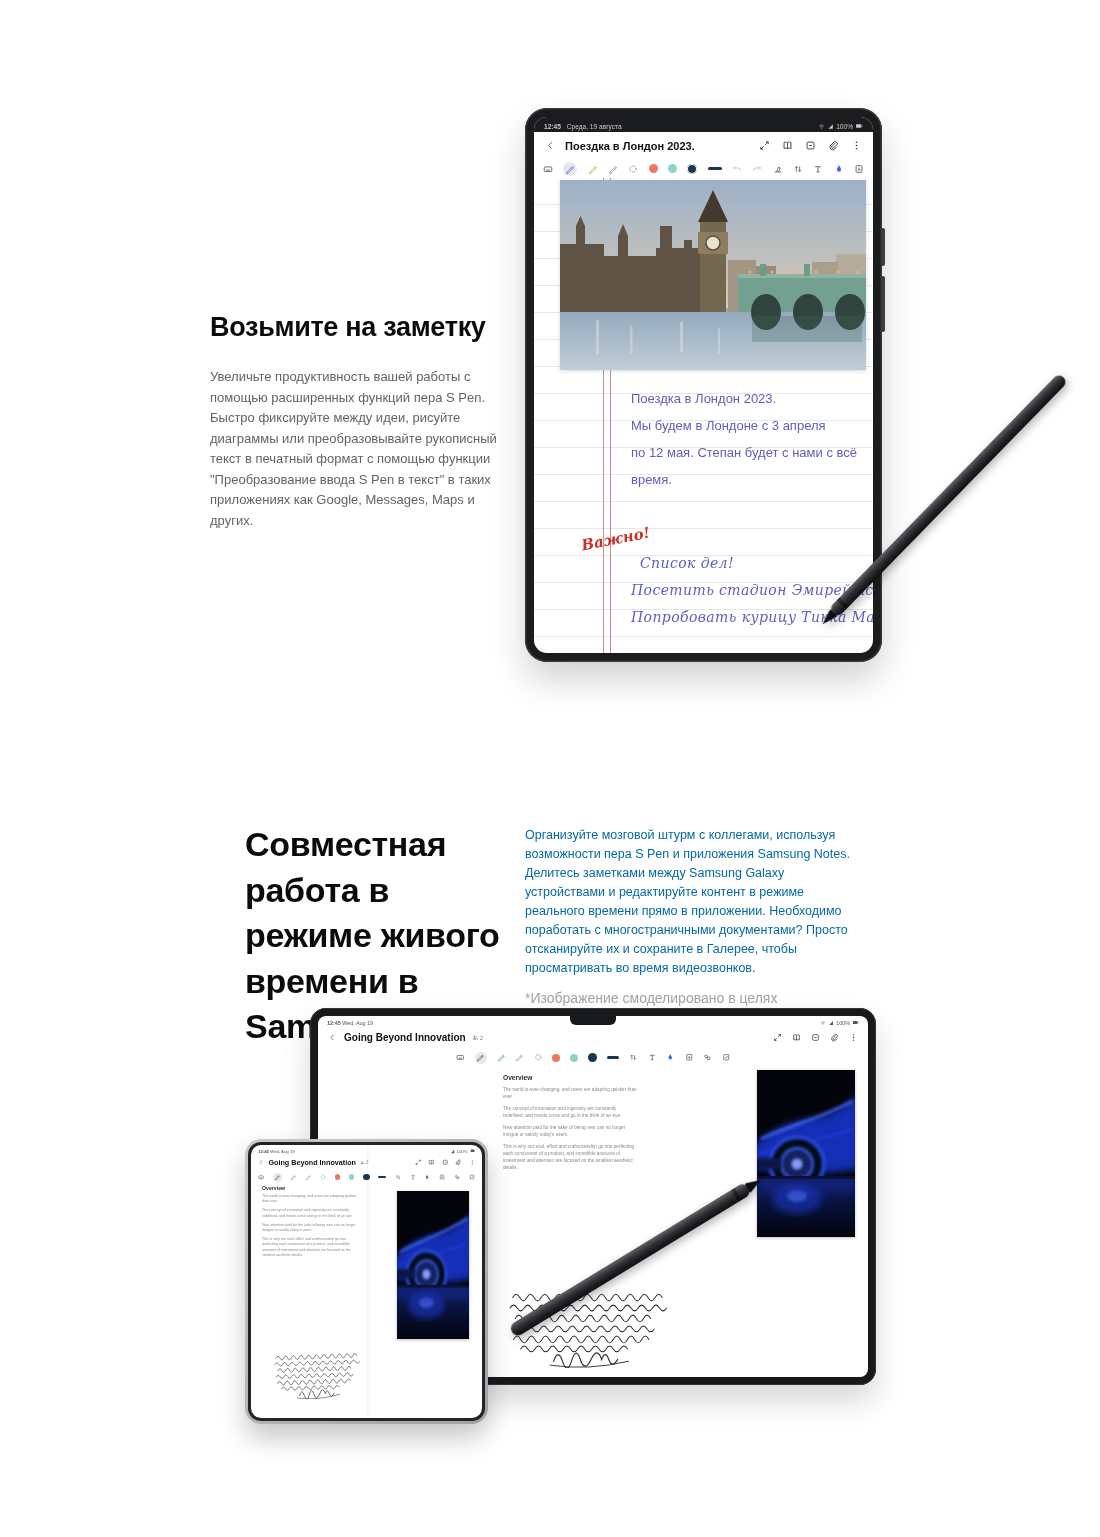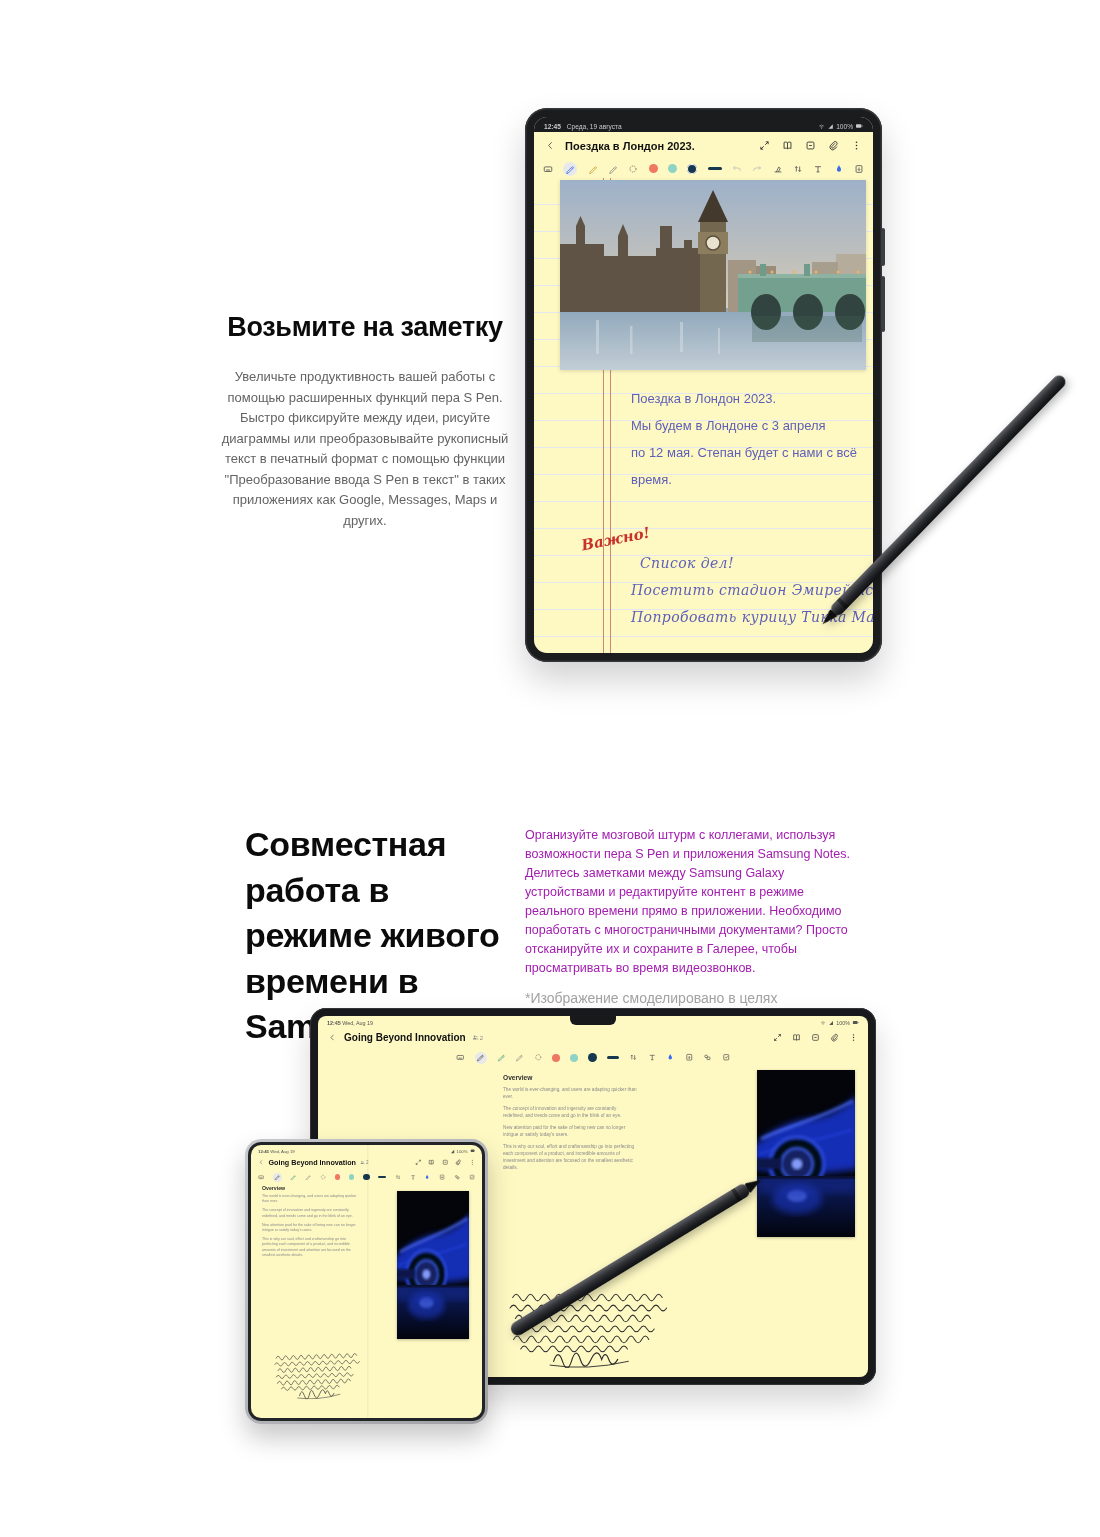--- a/index.html
+++ b/index.html
@@ -1,32 +1,32 @@
 <!DOCTYPE html>
 <html style="--accent-blue: #3b6cf0; --note-ink: #5e5fba; --ink-red: #c8322b; --dot-coral: #ee7862; --dot-teal: #8fd3c4; --dot-navy: #16384e;"><head>
 <meta charset="utf-8">
 <style>
   html,body{margin:0;padding:0;overflow:hidden;}
   body{width:1100px;height:1537px;position:relative;background:#fff;
        font-family:"Liberation Sans",sans-serif;color:#222;}
 
   
   .copy{position:absolute;}
-  .copy-top{left:210px;top:312px;width:310px;text-align:center;}
+  .copy-top{left:210px;top:312px;width:310px;}
   .copy-top h1{margin:0 0 24px 0;font-size:27px;font-weight:800;letter-spacing:-.3px;color:#0b0b0b;}
   .copy-top p{margin:0;font-size:13px;line-height:1.58;color:#636363;}
   .copy-bot-head{left:245px;top:822px;width:265px;}
   .copy-bot-head h2{margin:0;font-size:34px;font-weight:800;letter-spacing:-.3px;line-height:1.34;color:#0b0b0b;}
   .copy-bot-body{left:525px;top:826px;width:342px;}
-  .copy-bot-body p.lead{margin:0;font-size:12.5px;line-height:1.52;color:#a21caf;}
+  .copy-bot-body p.lead{margin:0;font-size:12.5px;line-height:1.52;color:#0369a1;}
   .copy-bot-body p.fine{margin:10px 0 0 0;font-size:14px;line-height:1.5;color:#a3a3a3;}
   .copy-bot-body p.fine + p.fine{margin-top:0;}
 
   
-  .screen{background:#fef9c3;overflow:hidden;position:relative;}
+  .screen{background:#ffffff;overflow:hidden;position:relative;}
   .status{display:flex;align-items:center;justify-content:space-between;box-sizing:border-box;}
   .status .sr{display:flex;align-items:center;gap:2px;}
   .titlebar{display:flex;align-items:center;box-sizing:border-box;}
   .titlebar .tb-icons{margin-left:auto;display:flex;align-items:center;}
   .doc-title{font-weight:700;color:#111;white-space:nowrap;}
   .badge{display:flex;align-items:center;gap:1px;color:#8b8b8b;}
   .toolbar{display:flex;align-items:center;box-sizing:border-box;}
   .dot{border-radius:50%;display:inline-block;flex:none;}
   .c-coral{background:var(--dot-coral,#ee7862);}
   .c-teal{background:var(--dot-teal,#8fd3c4);}

